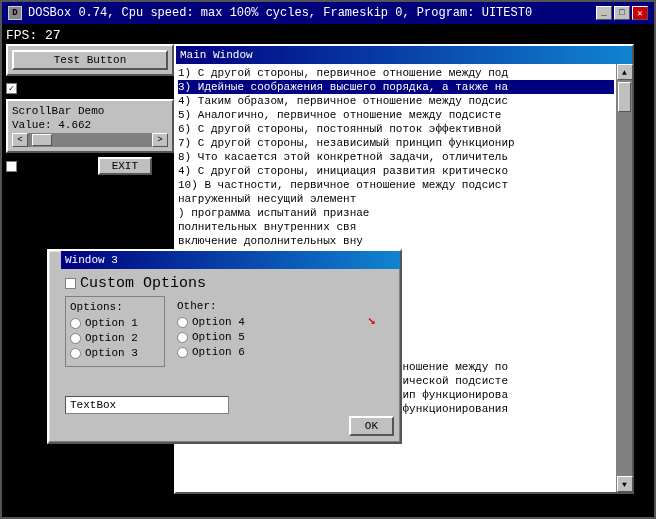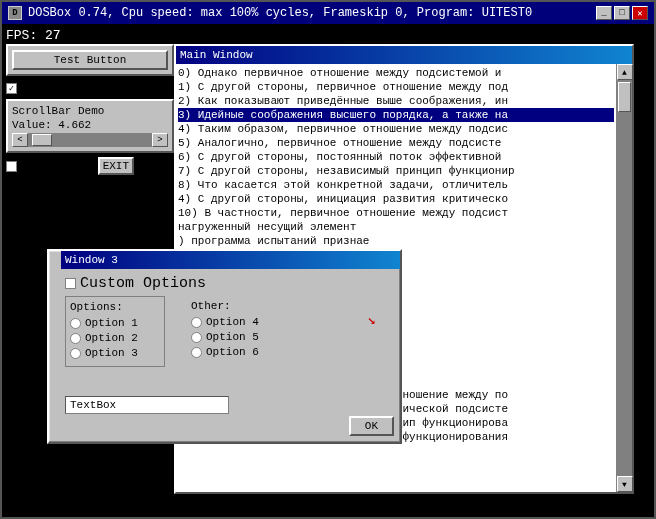--- a/index.html
+++ b/index.html
@@ -302,21 +302,21 @@
       gap: 4px;
       font-family: 'Courier New', monospace;
       font-size: 11px;
       margin-top: 4px;
     }
     .exit-btn {
       background: #c0c0c0;
       border: 2px solid #fff;
       border-right-color: #555;
       border-bottom-color: #555;
-      padding: 1px 3px;
+      padding: 1px 12px;
       font-family: 'Courier New', monospace;
       font-size: 11px;
       cursor: pointer;
     }
 
     
     .window3 {
       top: 225px;
       left: 45px;
       width: 355px;
@@ -444,23 +444,21 @@
         <div class="exit-btn">EXIT</div>
       </div>
     </div>
 
     <div class="win-window main-window">
       <div class="win-titlebar">
         <span>Main Window</span>
       </div>
       <div class="main-window-content">
         <div class="main-window-text" id="main-text-area">
-        <div class="text-line">0) Однако первичное отношение между подсистемой и</div>
             <div class="text-line">1) С другой стороны, первичное отношение между под</div>
-            <div class="text-line">2) Как показывают приведённые выше соображения, ин</div>
             <div class="text-line highlighted">3) Идейные соображения высшего порядка, а также на</div>
             <div class="text-line">4) Таким образом, первичное отношение между подсис</div>
             <div class="text-line">5) Аналогично, первичное отношение между подсисте</div>
             <div class="text-line">6) С другой стороны, постоянный поток эффективной</div>
             <div class="text-line">7) С другой стороны, независимый принцип функционир</div>
             <div class="text-line">8) Что касается этой конкретной задачи, отличитель</div>
             <div class="text-line">4) С другой стороны, инициация развития критическо</div>
             <div class="text-line">10) В частности, первичное отношение между подсист</div>
             <div class="text-line">нагруженный несущий элемент</div>
             <div class="text-line">) программа испытаний признае</div>
@@ -495,21 +493,21 @@
       </div>
       <div style="position:relative; height: calc(100% - 18px); padding: 4px;">
 
         <div class="checkbox-row" style="margin-bottom:4px;">
           <div class="checkbox-box"></div>
           <span>Custom Options</span>
         </div>
 
         <div class="arrow-indicator">↘</div>
 
-        <div style="display:flex; gap:22px; margin-top:2px;">
+        <div style="display:flex; gap:8px; margin-top:2px;">
 
           <div style="border: 1px solid #808080; padding: 4px; min-width: 100px;">
             <div class="options-title">Options:</div>
             <div class="option-radio">
               <div class="radio-btn"></div>
               <span>Option 1</span>
             </div>
             <div class="option-radio">
               <div class="radio-btn"></div>
               <span>Option 2</span>

